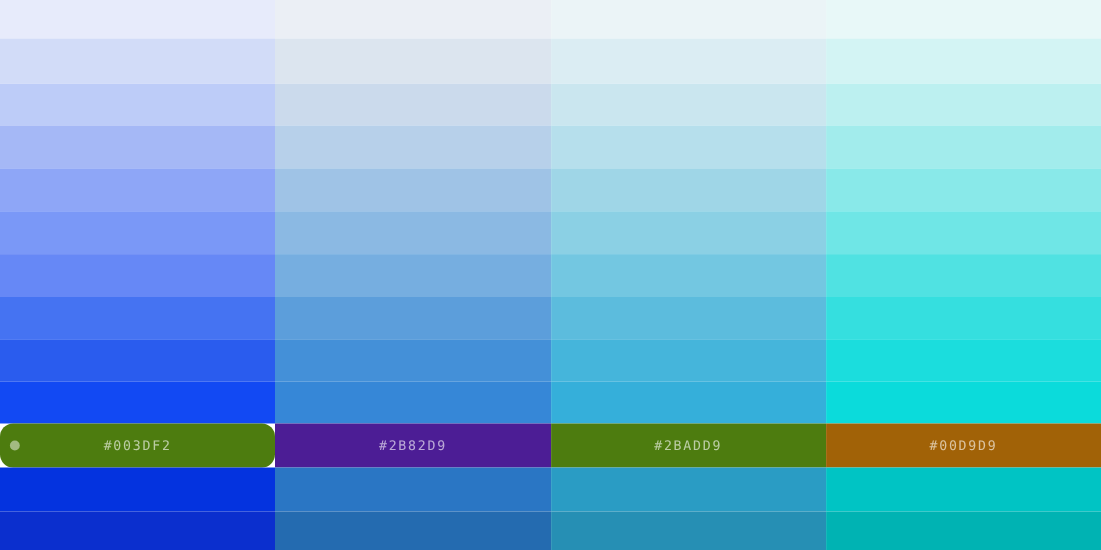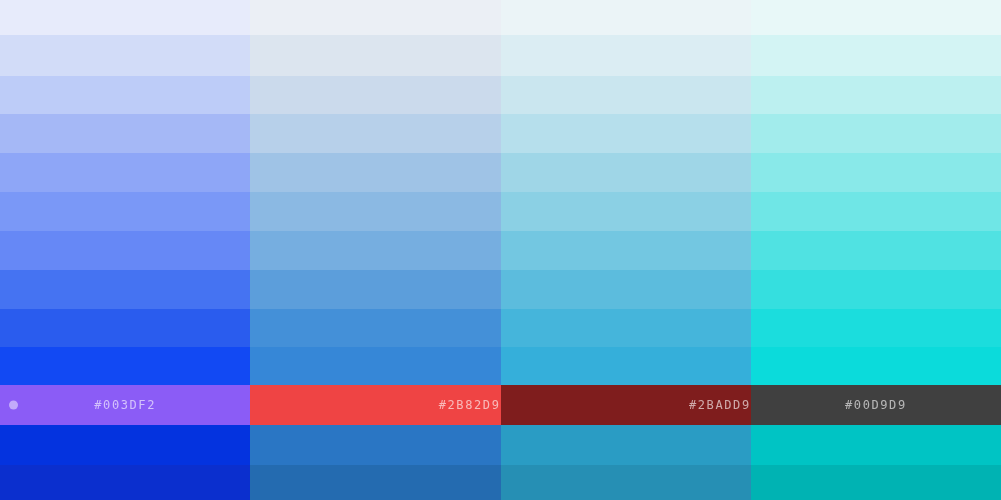--- a/index.html
+++ b/index.html
@@ -68,71 +68,71 @@
       <div class="swatch" style="background: rgb(231, 235, 251); height: 35px;"></div>
       <div class="swatch" style="background: rgb(210, 220, 248); height: 41px;"></div>
       <div class="swatch" style="background: rgb(189, 204, 248); height: 38px;"></div>
       <div class="swatch" style="background: rgb(165, 184, 246); height: 39px;"></div>
       <div class="swatch" style="background: rgb(142, 166, 247); height: 39px;"></div>
       <div class="swatch" style="background: rgb(122, 152, 247); height: 39px;"></div>
       <div class="swatch" style="background: rgb(102, 136, 246); height: 39px;"></div>
       <div class="swatch" style="background: rgb(69, 115, 242); height: 39px;"></div>
       <div class="swatch" style="background: rgb(42, 92, 238); height: 38px;"></div>
       <div class="swatch" style="background: rgb(18, 73, 243); height: 38px;"></div>
-      <div class="swatch base-swatch" style="background: #8b5cf6; height: 40px;">
+      <div class="swatch base-swatch" style="background: #4d7c0f; height: 40px; border-radius: 12px;">
         <span class="selection-dot"></span>
         <span class="swatch-label">#003DF2</span>
       </div>
       <div class="swatch" style="background: rgb(4, 51, 223); height: 40px;"></div>
       <div class="swatch" style="background: rgb(11, 47, 206); height: 35px;"></div>
     </div>
     <div class="ramp-column">
       <div class="swatch" style="background: rgb(235, 239, 245); height: 35px;"></div>
       <div class="swatch" style="background: rgb(220, 229, 239); height: 41px;"></div>
       <div class="swatch" style="background: rgb(203, 218, 236); height: 38px;"></div>
       <div class="swatch" style="background: rgb(183, 208, 234); height: 39px;"></div>
       <div class="swatch" style="background: rgb(159, 195, 230); height: 39px;"></div>
       <div class="swatch" style="background: rgb(139, 185, 227); height: 39px;"></div>
       <div class="swatch" style="background: rgb(118, 174, 224); height: 39px;"></div>
       <div class="swatch" style="background: rgb(92, 158, 219); height: 39px;"></div>
       <div class="swatch" style="background: rgb(68, 144, 216); height: 38px;"></div>
       <div class="swatch" style="background: rgb(54, 135, 215); height: 38px;"></div>
-      <div class="swatch base-swatch" style="background: #ef4444; height: 40px; justify-content: flex-end;">
+      <div class="swatch base-swatch" style="background: #4c1d95; height: 40px;">
         <span class="swatch-label">#2B82D9</span>
       </div>
       <div class="swatch" style="background: rgb(42, 118, 196); height: 40px;"></div>
       <div class="swatch" style="background: rgb(36, 107, 176); height: 35px;"></div>
     </div>
     <div class="ramp-column">
       <div class="swatch" style="background: rgb(235, 244, 247); height: 35px;"></div>
       <div class="swatch" style="background: rgb(219, 237, 243); height: 41px;"></div>
       <div class="swatch" style="background: rgb(202, 230, 239); height: 38px;"></div>
       <div class="swatch" style="background: rgb(182, 223, 236); height: 39px;"></div>
       <div class="swatch" style="background: rgb(159, 214, 231); height: 39px;"></div>
       <div class="swatch" style="background: rgb(139, 208, 228); height: 39px;"></div>
       <div class="swatch" style="background: rgb(115, 199, 225); height: 39px;"></div>
       <div class="swatch" style="background: rgb(92, 188, 221); height: 39px;"></div>
       <div class="swatch" style="background: rgb(69, 181, 219); height: 38px;"></div>
       <div class="swatch" style="background: rgb(53, 175, 218); height: 38px;"></div>
-      <div class="swatch base-swatch" style="background: #7f1d1d; height: 40px; justify-content: flex-end;">
+      <div class="swatch base-swatch" style="background: #4d7c0f; height: 40px;">
         <span class="swatch-label">#2BADD9</span>
       </div>
       <div class="swatch" style="background: rgb(42, 156, 196); height: 40px;"></div>
       <div class="swatch" style="background: rgb(38, 143, 180); height: 35px;"></div>
     </div>
     <div class="ramp-column">
       <div class="swatch" style="background: rgb(232, 248, 248); height: 35px;"></div>
       <div class="swatch" style="background: rgb(211, 244, 244); height: 41px;"></div>
       <div class="swatch" style="background: rgb(188, 240, 240); height: 38px;"></div>
       <div class="swatch" style="background: rgb(162, 236, 236); height: 39px;"></div>
       <div class="swatch" style="background: rgb(137, 233, 233); height: 39px;"></div>
       <div class="swatch" style="background: rgb(111, 230, 230); height: 39px;"></div>
       <div class="swatch" style="background: rgb(80, 226, 226); height: 39px;"></div>
       <div class="swatch" style="background: rgb(53, 223, 223); height: 39px;"></div>
       <div class="swatch" style="background: rgb(27, 221, 221); height: 38px;"></div>
       <div class="swatch" style="background: rgb(11, 219, 219); height: 38px;"></div>
-      <div class="swatch base-swatch" style="background: #404040; height: 40px;">
+      <div class="swatch base-swatch" style="background: #a16207; height: 40px;">
         <span class="swatch-label">#00D9D9</span>
       </div>
       <div class="swatch" style="background: rgb(0, 196, 196); height: 40px;"></div>
       <div class="swatch" style="background: rgb(0, 179, 179); height: 35px;"></div>
     </div>
   </div>
 
 </body></html>

